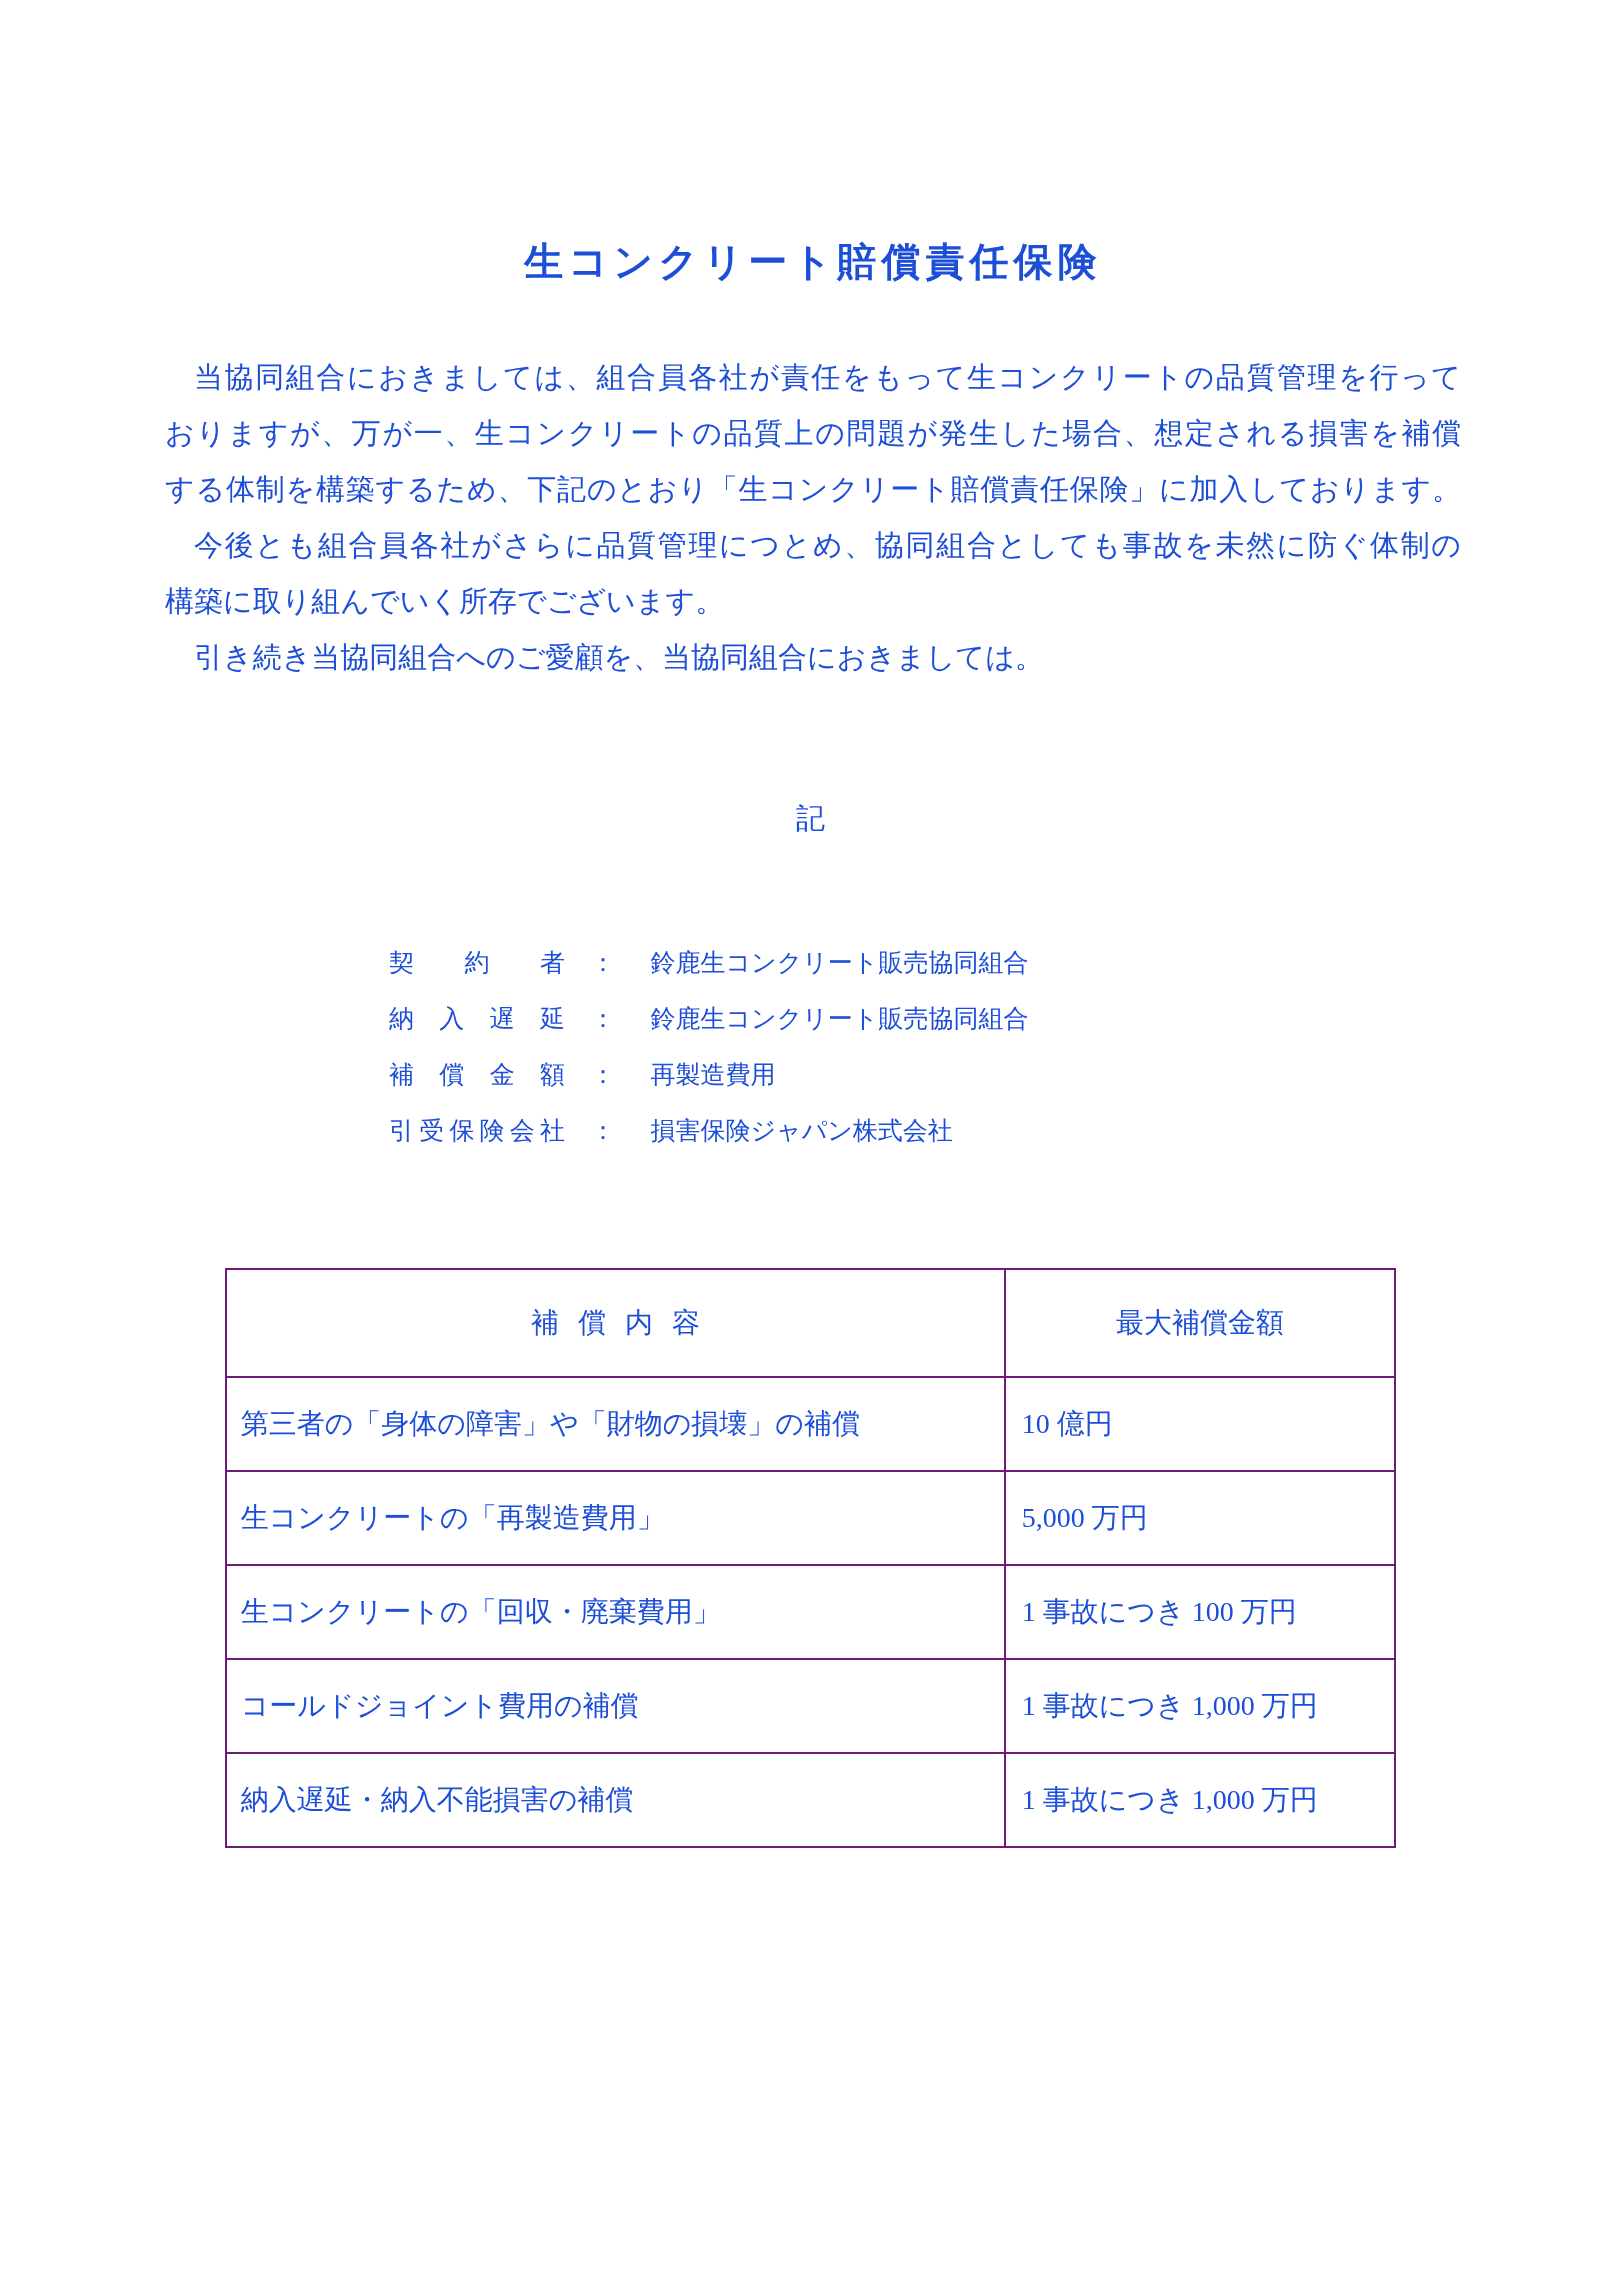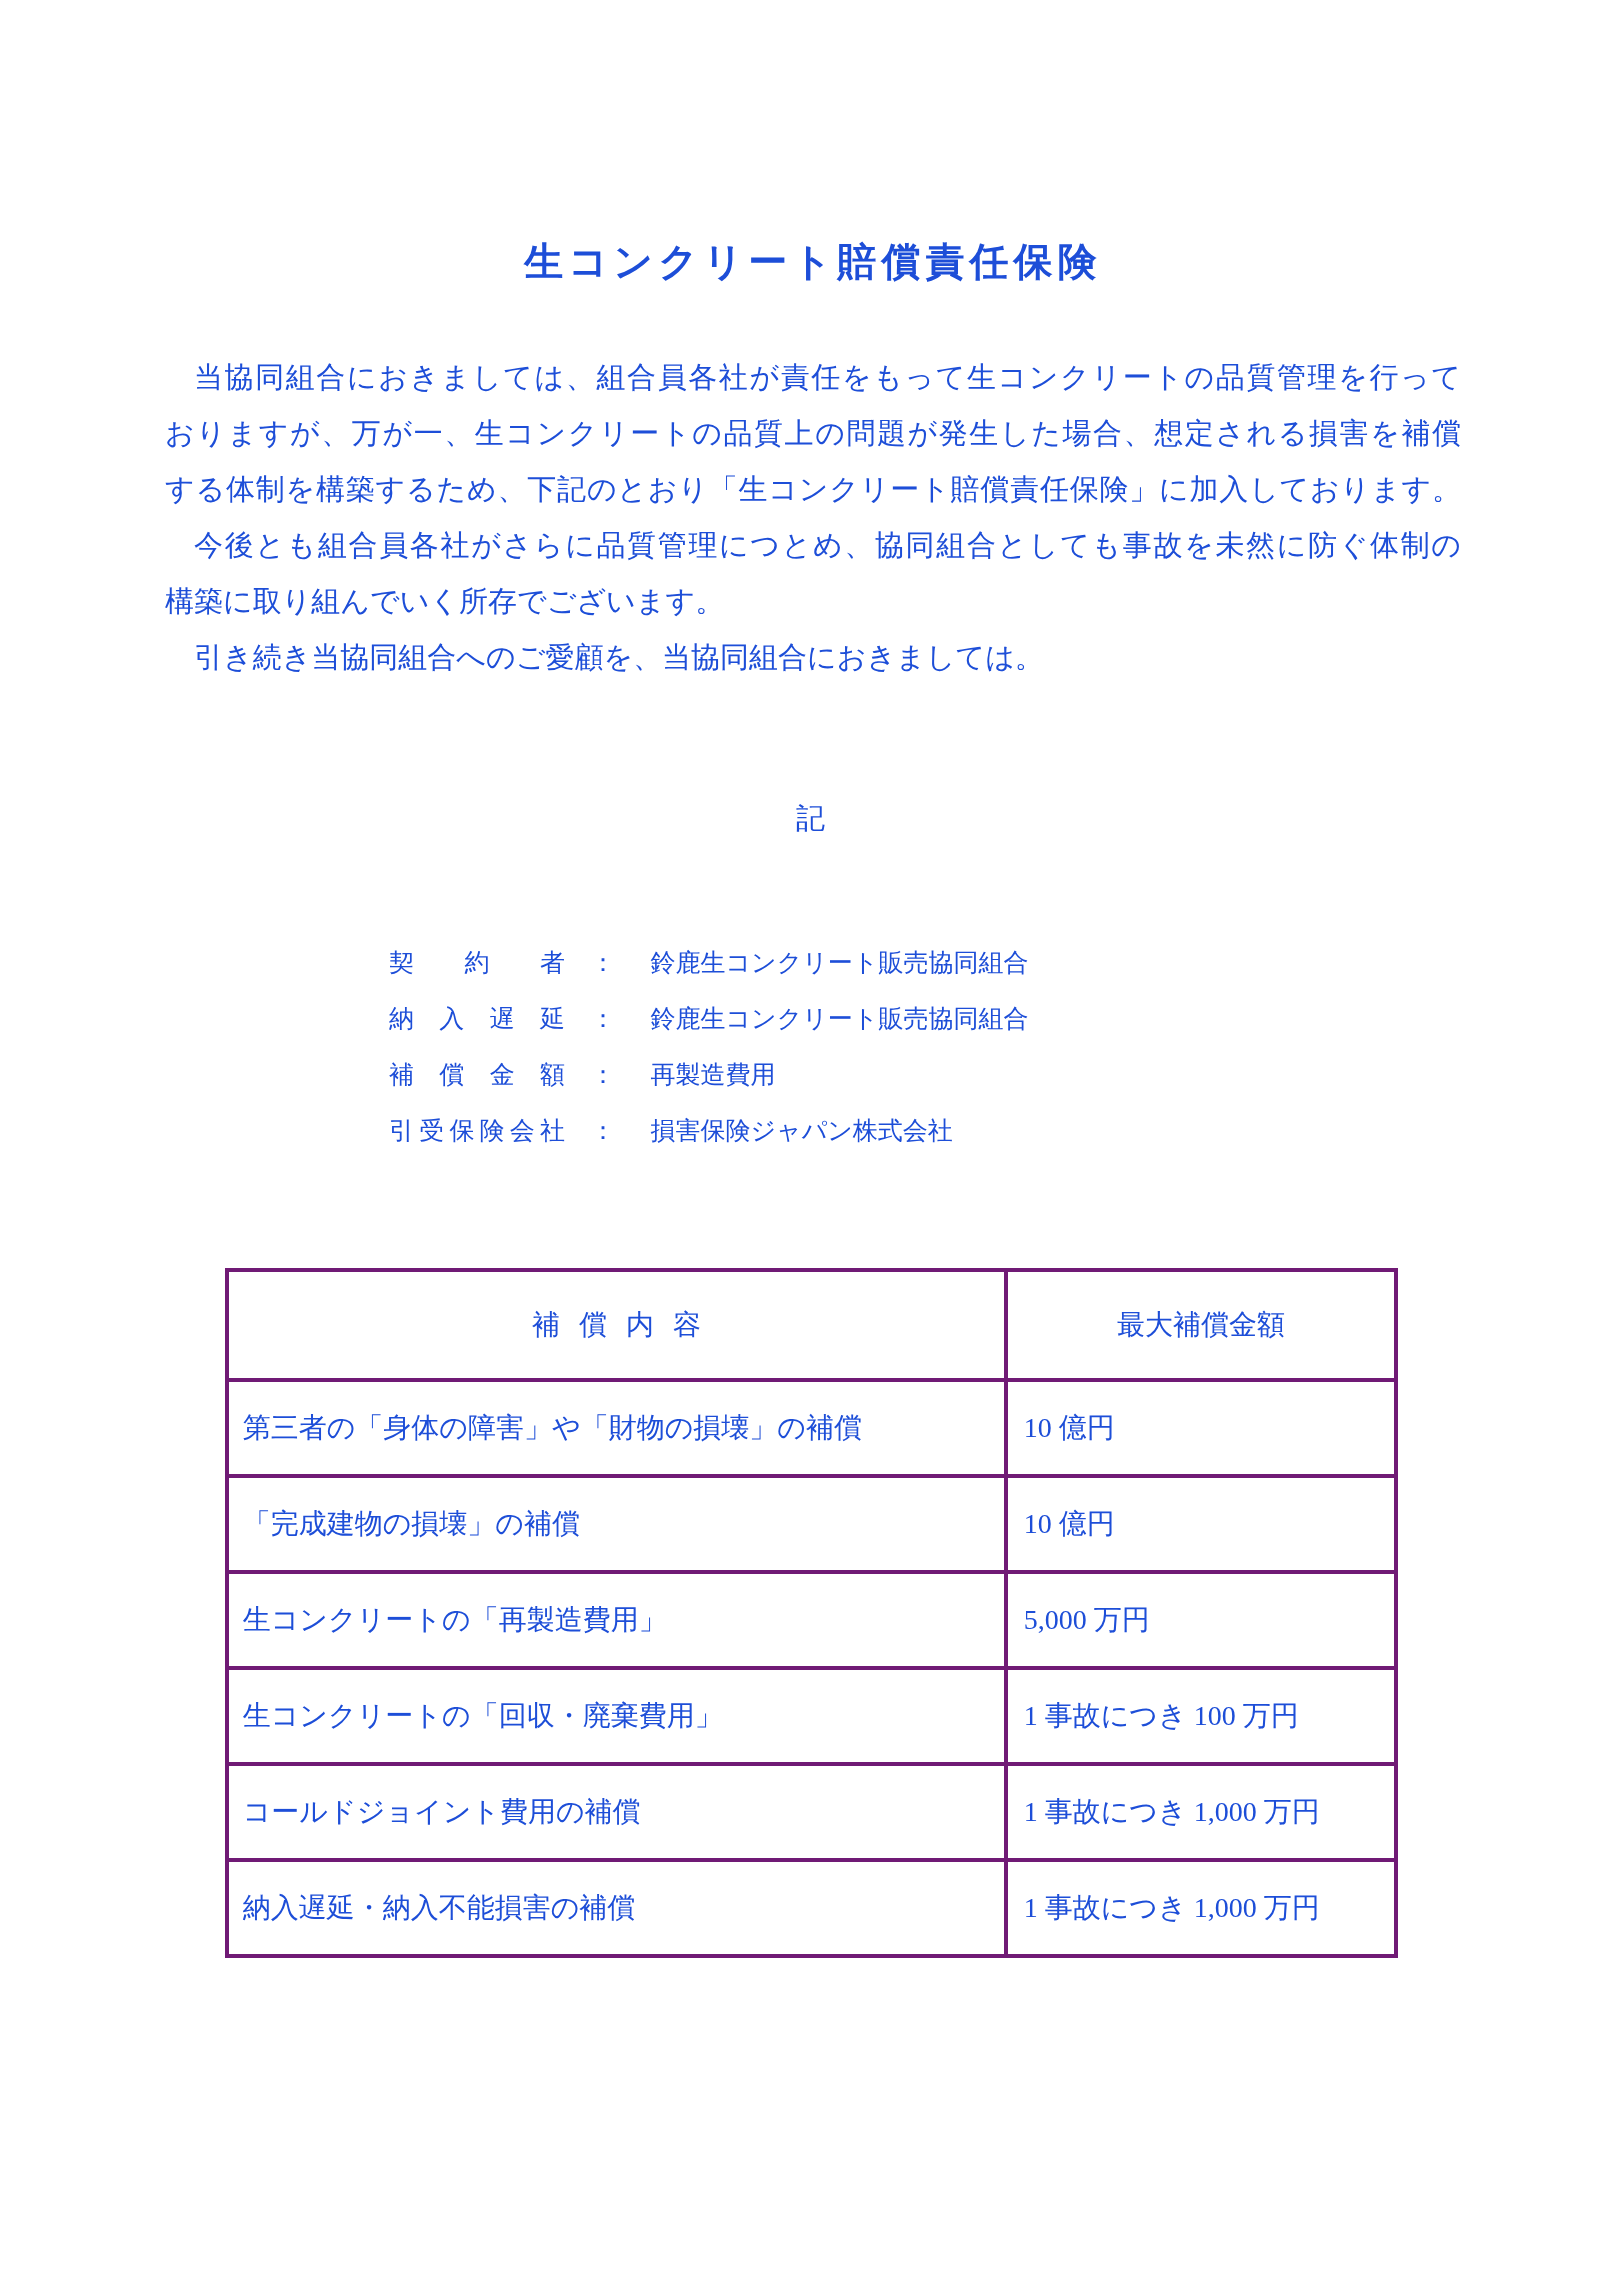--- a/index.html
+++ b/index.html
@@ -77,21 +77,21 @@
   .insurance-table {
     position: absolute;
     top: 1268px;
     left: 225px;
     width: 1169px;
     border-collapse: collapse;
     table-layout: fixed;
     font-size: 28px;
   }
   .insurance-table td, .insurance-table th {
-    border: 4px solid #701a75;
+    border: 2px solid #701a75;
     font-weight: normal;
     vertical-align: middle;
     overflow: hidden;
   }
   .insurance-table { border: 2.9px solid #000000; }
   .col-coverage { width: 779px; }
   .col-amount   { width: 390px; }
   .header-row th {
     height: 104px;
     text-align: center;
@@ -152,24 +152,20 @@
           <span>最大補償金額</span>
         </th>
       </tr>
     </thead>
     <tbody>
       <tr class="data-row">
         <td class="cell-coverage">第三者の「身体の障害」や「財物の損壊」の補償</td>
         <td class="cell-amount">10 億円</td>
       </tr>
       <tr class="data-row">
-        <td class="cell-coverage">「完成建物の損壊」の補償</td>
-        <td class="cell-amount">10 億円</td>
-      </tr>
-      <tr class="data-row">
         <td class="cell-coverage">生コンクリートの「再製造費用」</td>
         <td class="cell-amount">5,000 万円</td>
       </tr>
       <tr class="data-row">
         <td class="cell-coverage">生コンクリートの「回収・廃棄費用」</td>
         <td class="cell-amount">1 事故につき 100 万円</td>
       </tr>
       <tr class="data-row">
         <td class="cell-coverage">コールドジョイント費用の補償</td>
         <td class="cell-amount">1 事故につき 1,000 万円</td>

